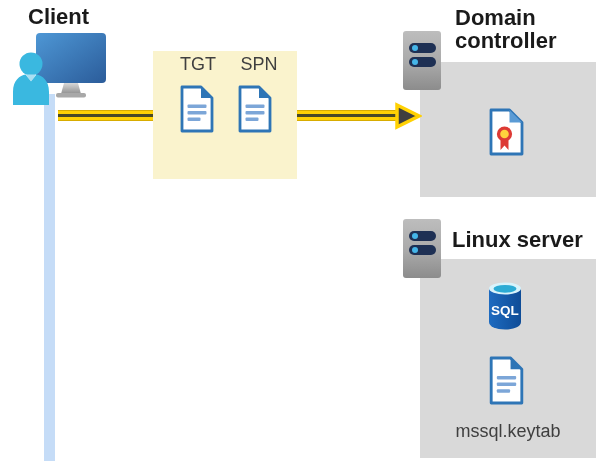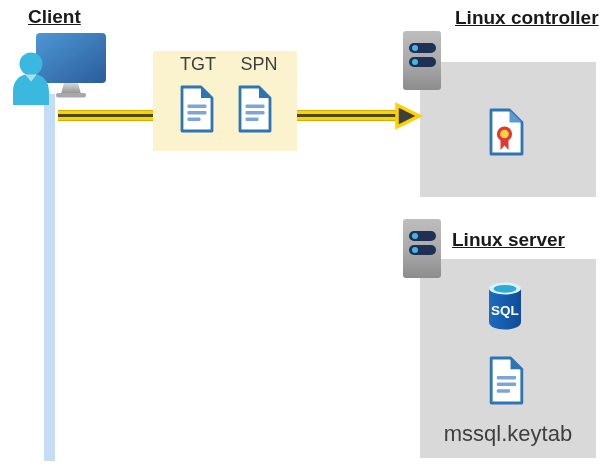--- a/index.html
+++ b/index.html
@@ -3,57 +3,57 @@
 <meta charset="utf-8">
 <style>
   html,body{margin:0;padding:0;background:#fff;}
   #canvas{
     position:relative;width:600px;height:468px;background:#fff;overflow:hidden;
     font-family:"Liberation Sans", sans-serif;
   }
   .abs{position:absolute;}
 
   
-  .title{font-weight:700;color:var(--title-black,#1a1a1a);font-size:19px;line-height:23px;text-decoration:underline;}
+  .title{font-weight:700;color:var(--title-black,#1a1a1a);font-size:22px;line-height:23px;}
   .small-label{color:var(--text-dark,#3f3f3f);font-size:18px;text-align:center;}
 
   
   #client-line{left:44px;top:94px;width:11px;height:367px;background:var(--line-blue,#c5dcf7);z-index:0;}
 
   
   #arrow-shaft{
     left:58px;top:110px;width:342px;height:11px;z-index:1;
     background:linear-gradient(180deg,
       #d8ac00 0%, #d8ac00 9%,
       var(--arrow-yellow,#ffd103) 9%, var(--arrow-yellow,#ffd103) 34%,
       var(--arrow-core,#4a4a26) 34%, var(--arrow-core,#4a4a26) 64%,
       var(--arrow-yellow,#ffd103) 64%, var(--arrow-yellow,#ffd103) 91%,
       #d8ac00 91%, #d8ac00 100%);
   }
   #arrow-head{left:394px;top:102px;width:28px;height:28px;z-index:1;}
 
   
-  #ticket-box{left:153px;top:51px;width:144px;height:100px;background:var(--ticket-box-bg,#faf3cd);z-index:2;}
+  #ticket-box{left:153px;top:51px;width:144px;height:128px;background:var(--ticket-box-bg,#faf3cd);z-index:2;}
   #ticket-box .small-label{position:absolute;top:3px;width:40px;}
 
   
   .zone{background:var(--zone-bg,#d9d9d9);z-index:0;}
   #dc-zone{left:420px;top:62px;width:176px;height:135px;}
   #linux-zone{left:420px;top:259px;width:176px;height:199px;}
 
   
   .server{width:38px;height:59px;border-radius:3px;z-index:2;
     background:linear-gradient(180deg,#bdbdbd 0%,#a9a9a9 55%,#8c8c8c 100%);}
   .server .slot{position:absolute;left:6px;width:27px;height:10px;border-radius:5px;background:var(--server-slot-navy,#1e3054);}
   .server .slot.s1{top:12px;} .server .slot.s2{top:26px;}
   .server .dot{position:absolute;left:2.5px;top:1.8px;width:6.6px;height:6.6px;border-radius:50%;background:var(--server-dot-cyan,#45b5e8);}
 
   #dc-title{left:455px;top:6px;width:145px;}
   #linux-title{left:452px;top:228px;width:143px;white-space:nowrap;}
-  #keytab-label{left:420px;top:421px;width:176px;font-size:22px;color:var(--text-dark,#3f3f3f);text-align:center;z-index:2;}
+  #keytab-label{left:420px;top:421px;width:176px;font-size:18px;color:var(--text-dark,#3f3f3f);text-align:center;z-index:2;}
 
   .icon{z-index:3;}
   svg text{font-family:"Liberation Sans", sans-serif;}
 </style>
 </head>
 <body>
 
 <div id="canvas">
 
   <div class="abs title" style="left:28px;top:5px;">Client</div>
@@ -106,21 +106,21 @@
       <path d="M2 2 H21 L32 13 V46 H2 Z" fill="#fff" style="stroke:var(--doc-border-blue,#2E75B6)" stroke-width="2.8" stroke-linejoin="round"></path>
       <path d="M21 2 L21 13 H32 Z" style="fill:var(--doc-border-blue,#2E75B6)"></path>
       <g style="fill:var(--doc-line-blue,#7CA6D8)">
         <rect x="7.5" y="19.5" width="19" height="3.4" rx="1"></rect>
         <rect x="7.5" y="26" width="19" height="3.4" rx="1"></rect>
         <rect x="7.5" y="32.5" width="13" height="3.4" rx="1"></rect>
       </g>
     </svg>
   </div>
 
-  <div class="abs title" id="dc-title">Linux controller</div>
+  <div class="abs title" id="dc-title">Domain controller</div>
   <div class="abs zone" id="dc-zone"></div>
   <div class="abs server" style="left:403px;top:31px;">
     <div class="slot s1">
         <div class="dot"></div>
       </div>
     <div class="slot s2">
         <div class="dot"></div>
       </div>
   </div>
 

